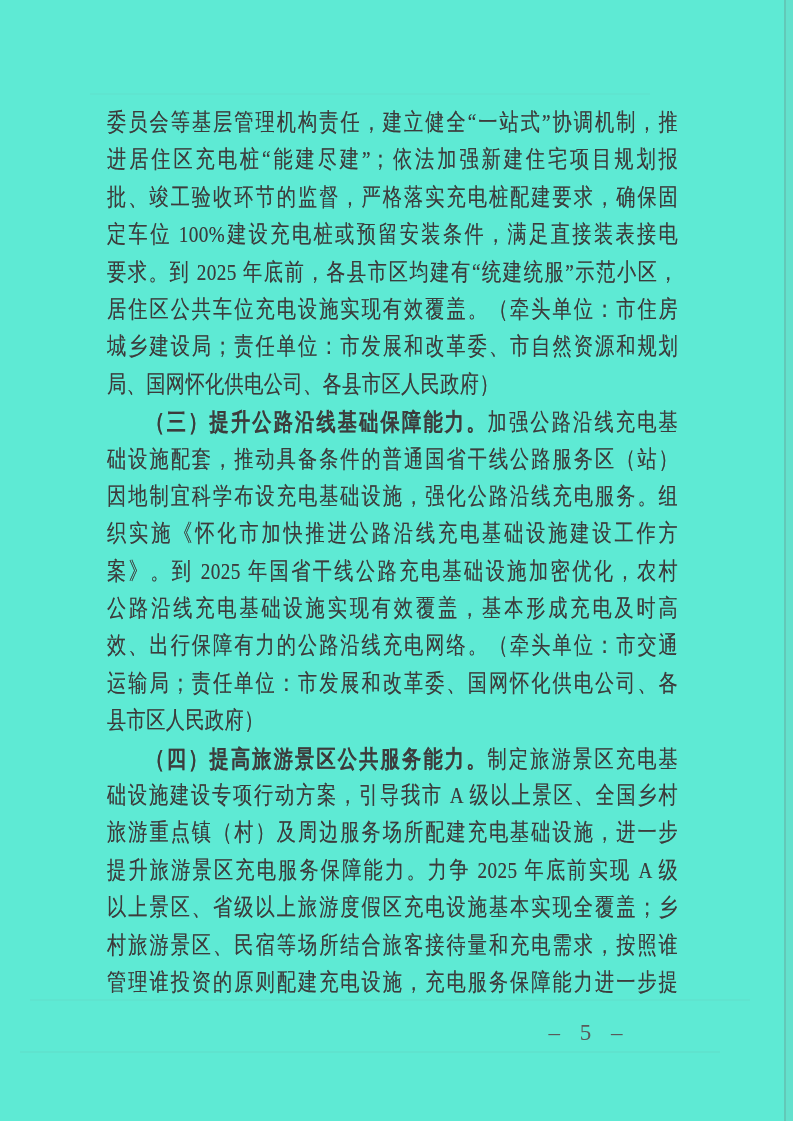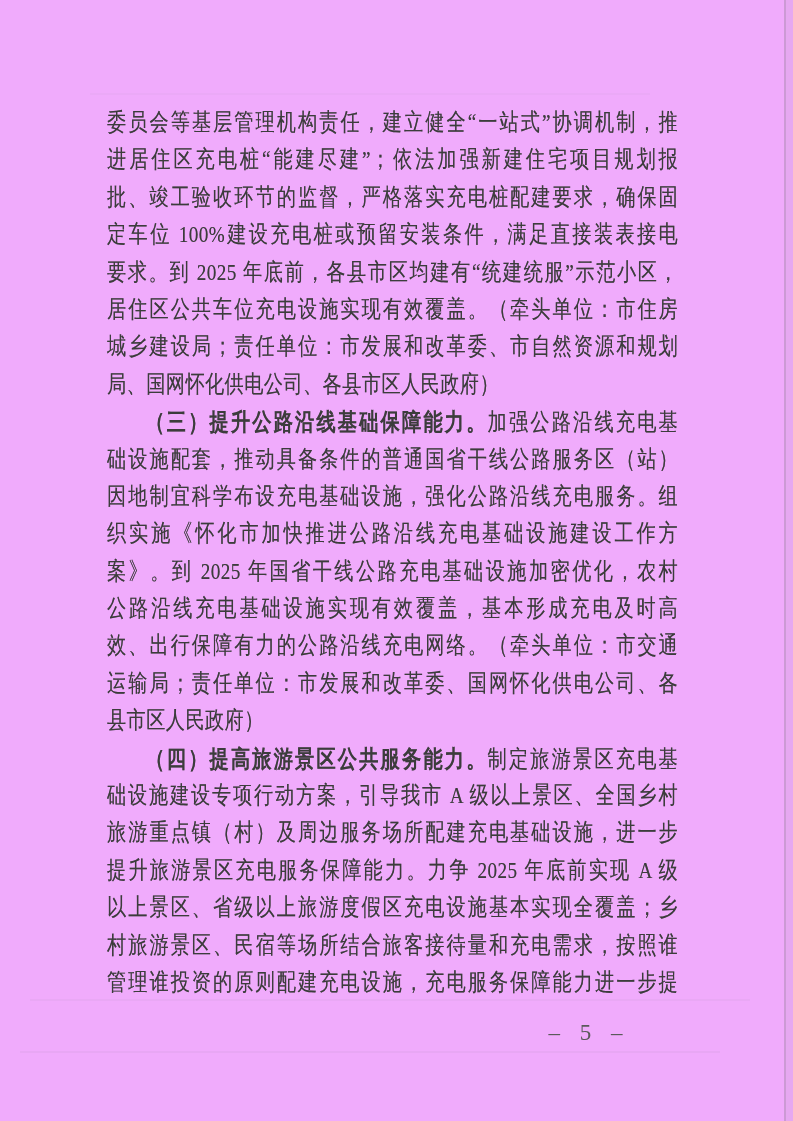--- a/index.html
+++ b/index.html
@@ -4,21 +4,21 @@
 <style>
   html, body {
     margin: 0;
     padding: 0;
     background: #ffffff;
   }
   .page {
     position: relative;
     width: 793px;
     height: 1121px;
-    background: #f0abfc;
+    background: #5eead4;
     overflow: hidden;
     font-family: "Liberation Serif", "DejaVu Serif", serif;
     color: #3c3c3c;
   }
   
   .scan-line-right {
     position: absolute;
     left: 784px;
     top: 0;
     width: 2px;

